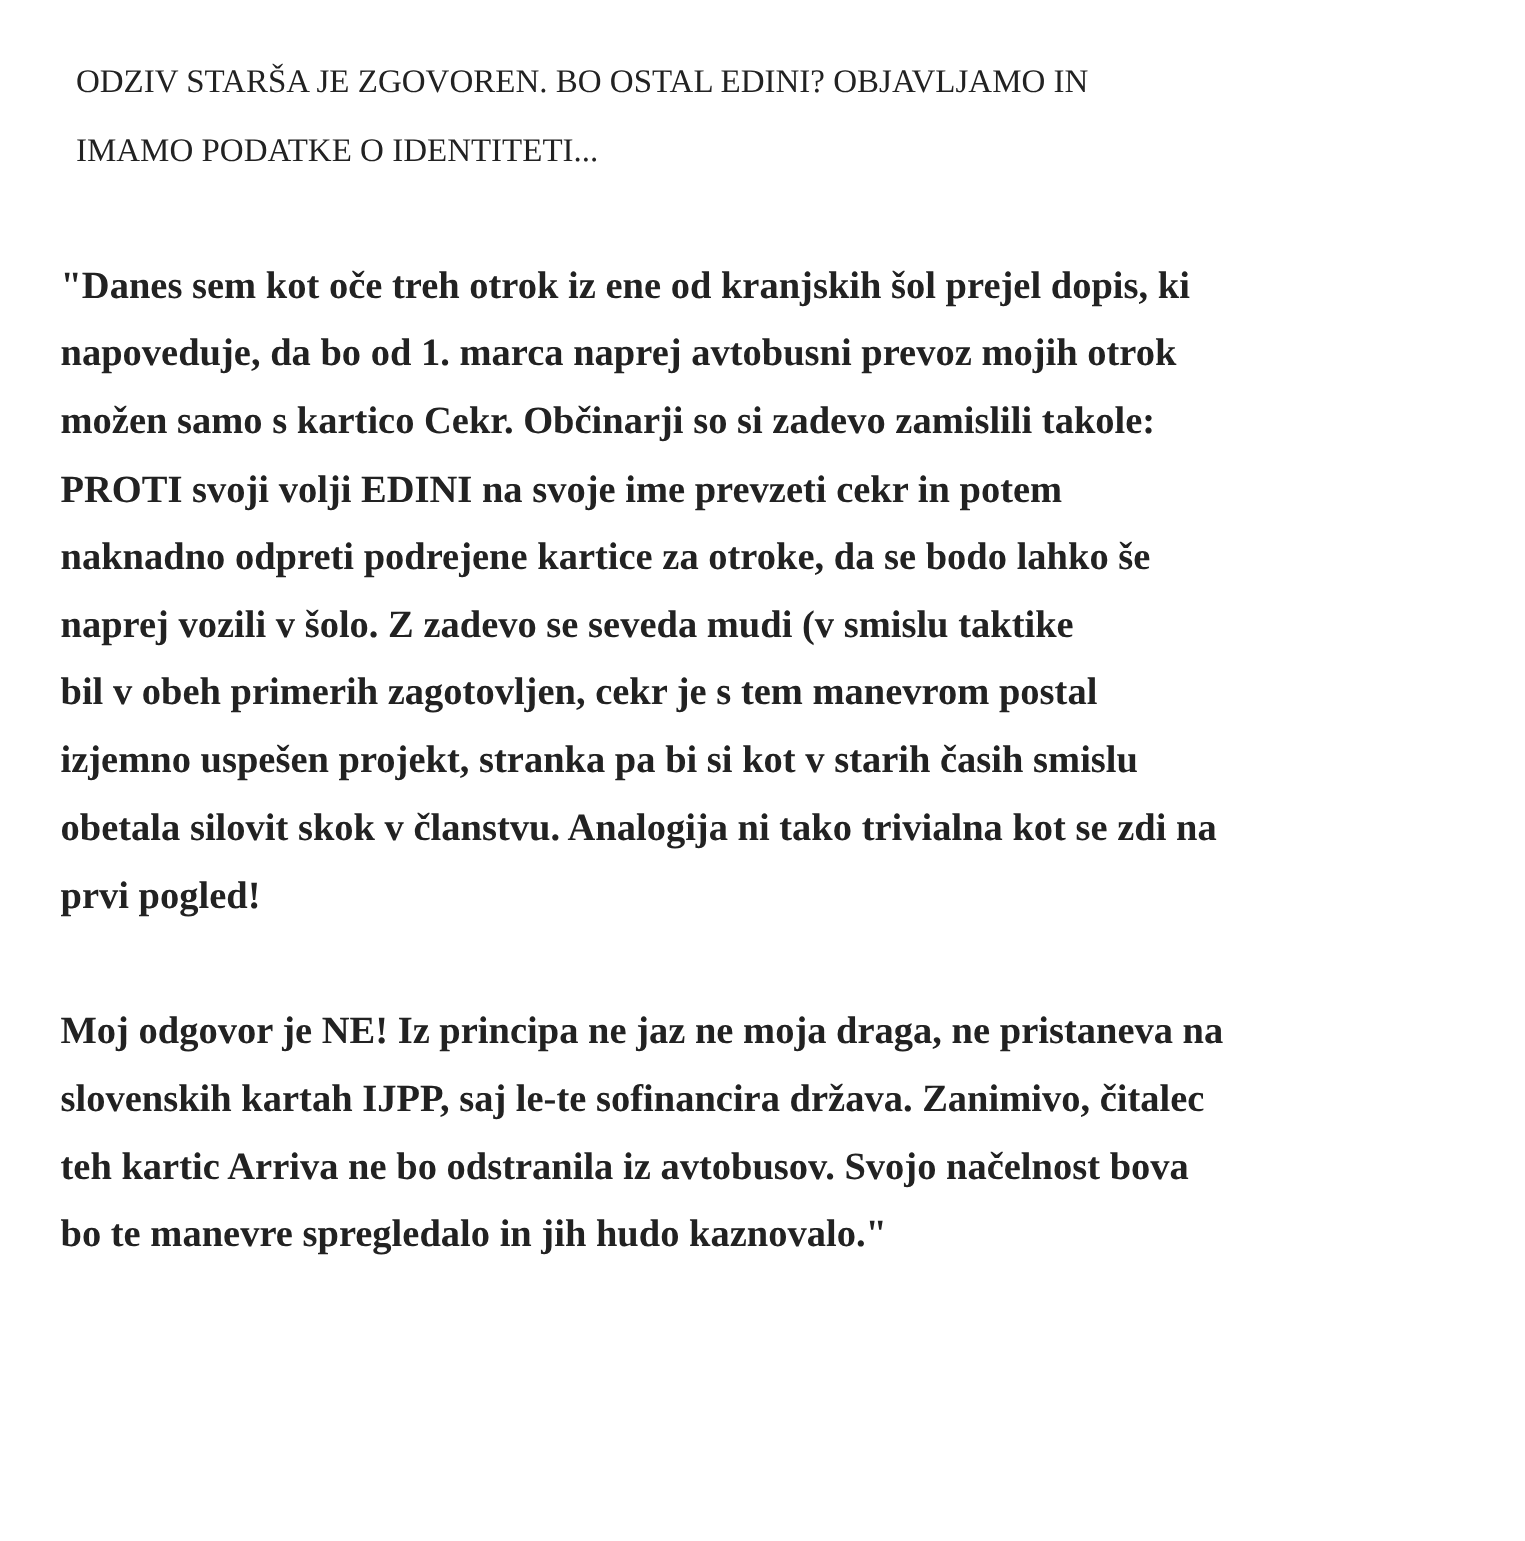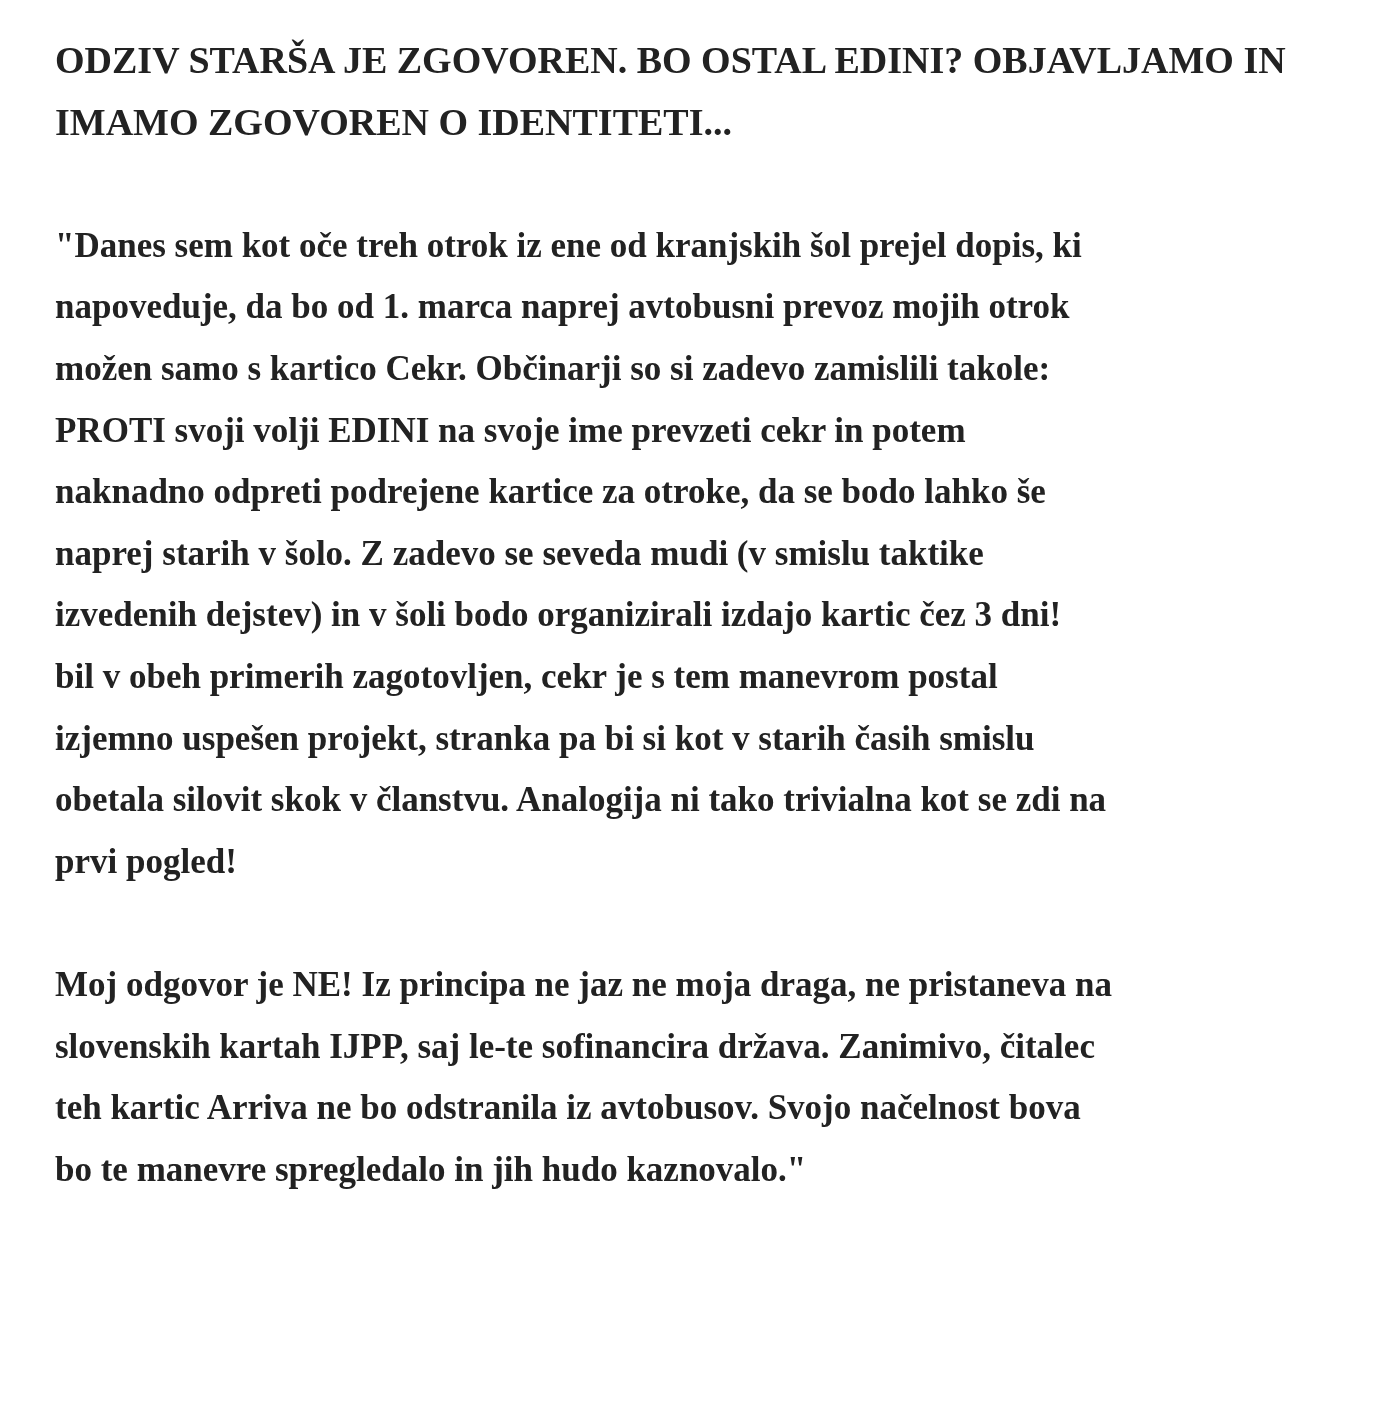--- a/index.html
+++ b/index.html
@@ -18,54 +18,53 @@
       left: 55px;
       top: 30px;
       width: 1290px;
       color: #222222;
       font-family: "Liberation Serif", "DejaVu Serif", serif;
       font-weight: bold;
       font-size: 35px;
       line-height: 61.6px;
     }
     .heading {
-      margin: 0;
-      font-size: 38px;
-      font-weight: bold;
+      margin: 14px;
+      font-size: 30px;
+      font-weight: normal;
       text-transform: none;
       line-height: 61.6px;
       letter-spacing: 0;
     }
     .para {
       margin: 61.6px 0 0 0;
       font-size: 35px;
       line-height: 61.6px;
     }
     .line {
       display: block;
       white-space: nowrap;
     }
   </style>
 </head>
 <body>
 
 <div class="article">
   <h1 class="heading">
     <span class="line">ODZIV STARŠA JE ZGOVOREN. BO OSTAL EDINI? OBJAVLJAMO IN</span>
-    <span class="line">IMAMO ZGOVOREN O IDENTITETI...</span>
+    <span class="line">IMAMO PODATKE O IDENTITETI...</span>
   </h1>
 
   <p class="para">
     <span class="line">"Danes sem kot oče treh otrok iz ene od kranjskih šol prejel dopis, ki</span>
     <span class="line">napoveduje, da bo od 1. marca naprej avtobusni prevoz mojih otrok</span>
     <span class="line">možen samo s kartico Cekr. Občinarji so si zadevo zamislili takole:</span>
     <span class="line">PROTI svoji volji EDINI na svoje ime prevzeti cekr in potem</span>
     <span class="line">naknadno odpreti podrejene kartice za otroke, da se bodo lahko še</span>
-    <span class="line">naprej starih v šolo. Z zadevo se seveda mudi (v smislu taktike</span>
-    <span class="line">izvedenih dejstev) in v šoli bodo organizirali izdajo kartic čez 3 dni!</span>
+    <span class="line">naprej vozili v šolo. Z zadevo se seveda mudi (v smislu taktike</span>
     <span class="line">bil v obeh primerih zagotovljen, cekr je s tem manevrom postal</span>
     <span class="line">izjemno uspešen projekt, stranka pa bi si kot v starih časih smislu</span>
     <span class="line">obetala silovit skok v članstvu. Analogija ni tako trivialna kot se zdi na</span>
     <span class="line">prvi pogled!</span>
   </p>
 
   <p class="para">
     <span class="line">Moj odgovor je NE! Iz principa ne jaz ne moja draga, ne pristaneva na</span>
     <span class="line">slovenskih kartah IJPP, saj le-te sofinancira država. Zanimivo, čitalec</span>
     <span class="line">teh kartic Arriva ne bo odstranila iz avtobusov. Svojo načelnost bova</span>

